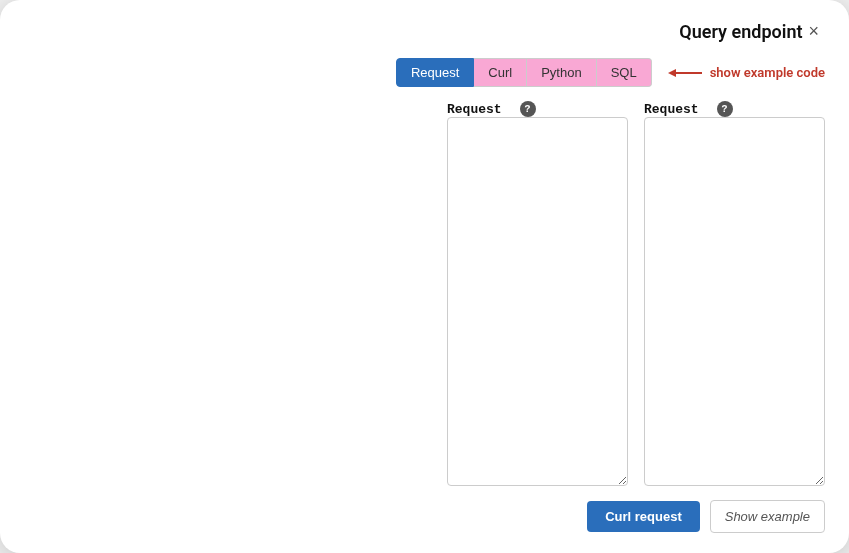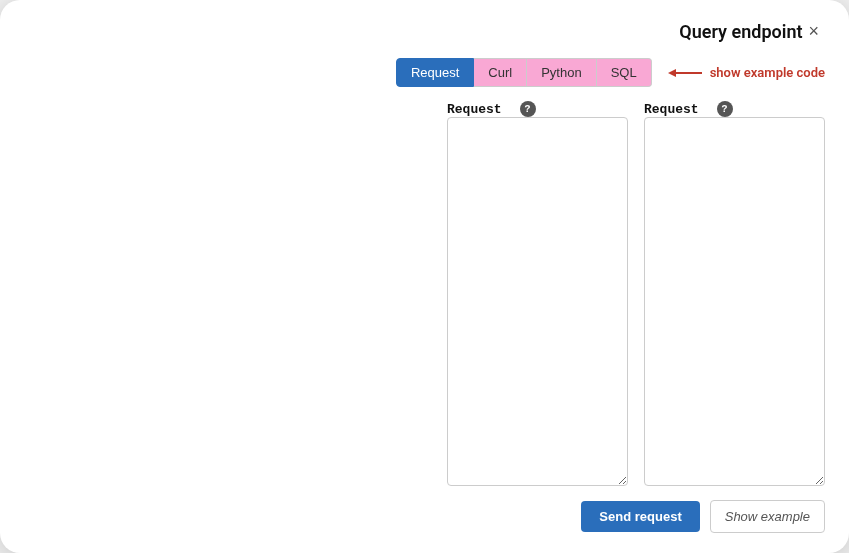--- a/index.html
+++ b/index.html
@@ -235,18 +235,18 @@
         <div class="panel-label">
           <span>Request</span>
           <span class="help-icon">?</span>
         </div>
         <textarea class="panel-textarea" style=""></textarea>
       </div>
 
     </div>
 
     <div class="footer">
-      <button class="send-btn">Send request</button>
+      <button class="send-btn">Curl request</button>
       <button class="show-example-btn">Show example</button>
     </div>
 
   </div>
 </div>
 
 </body></html>

